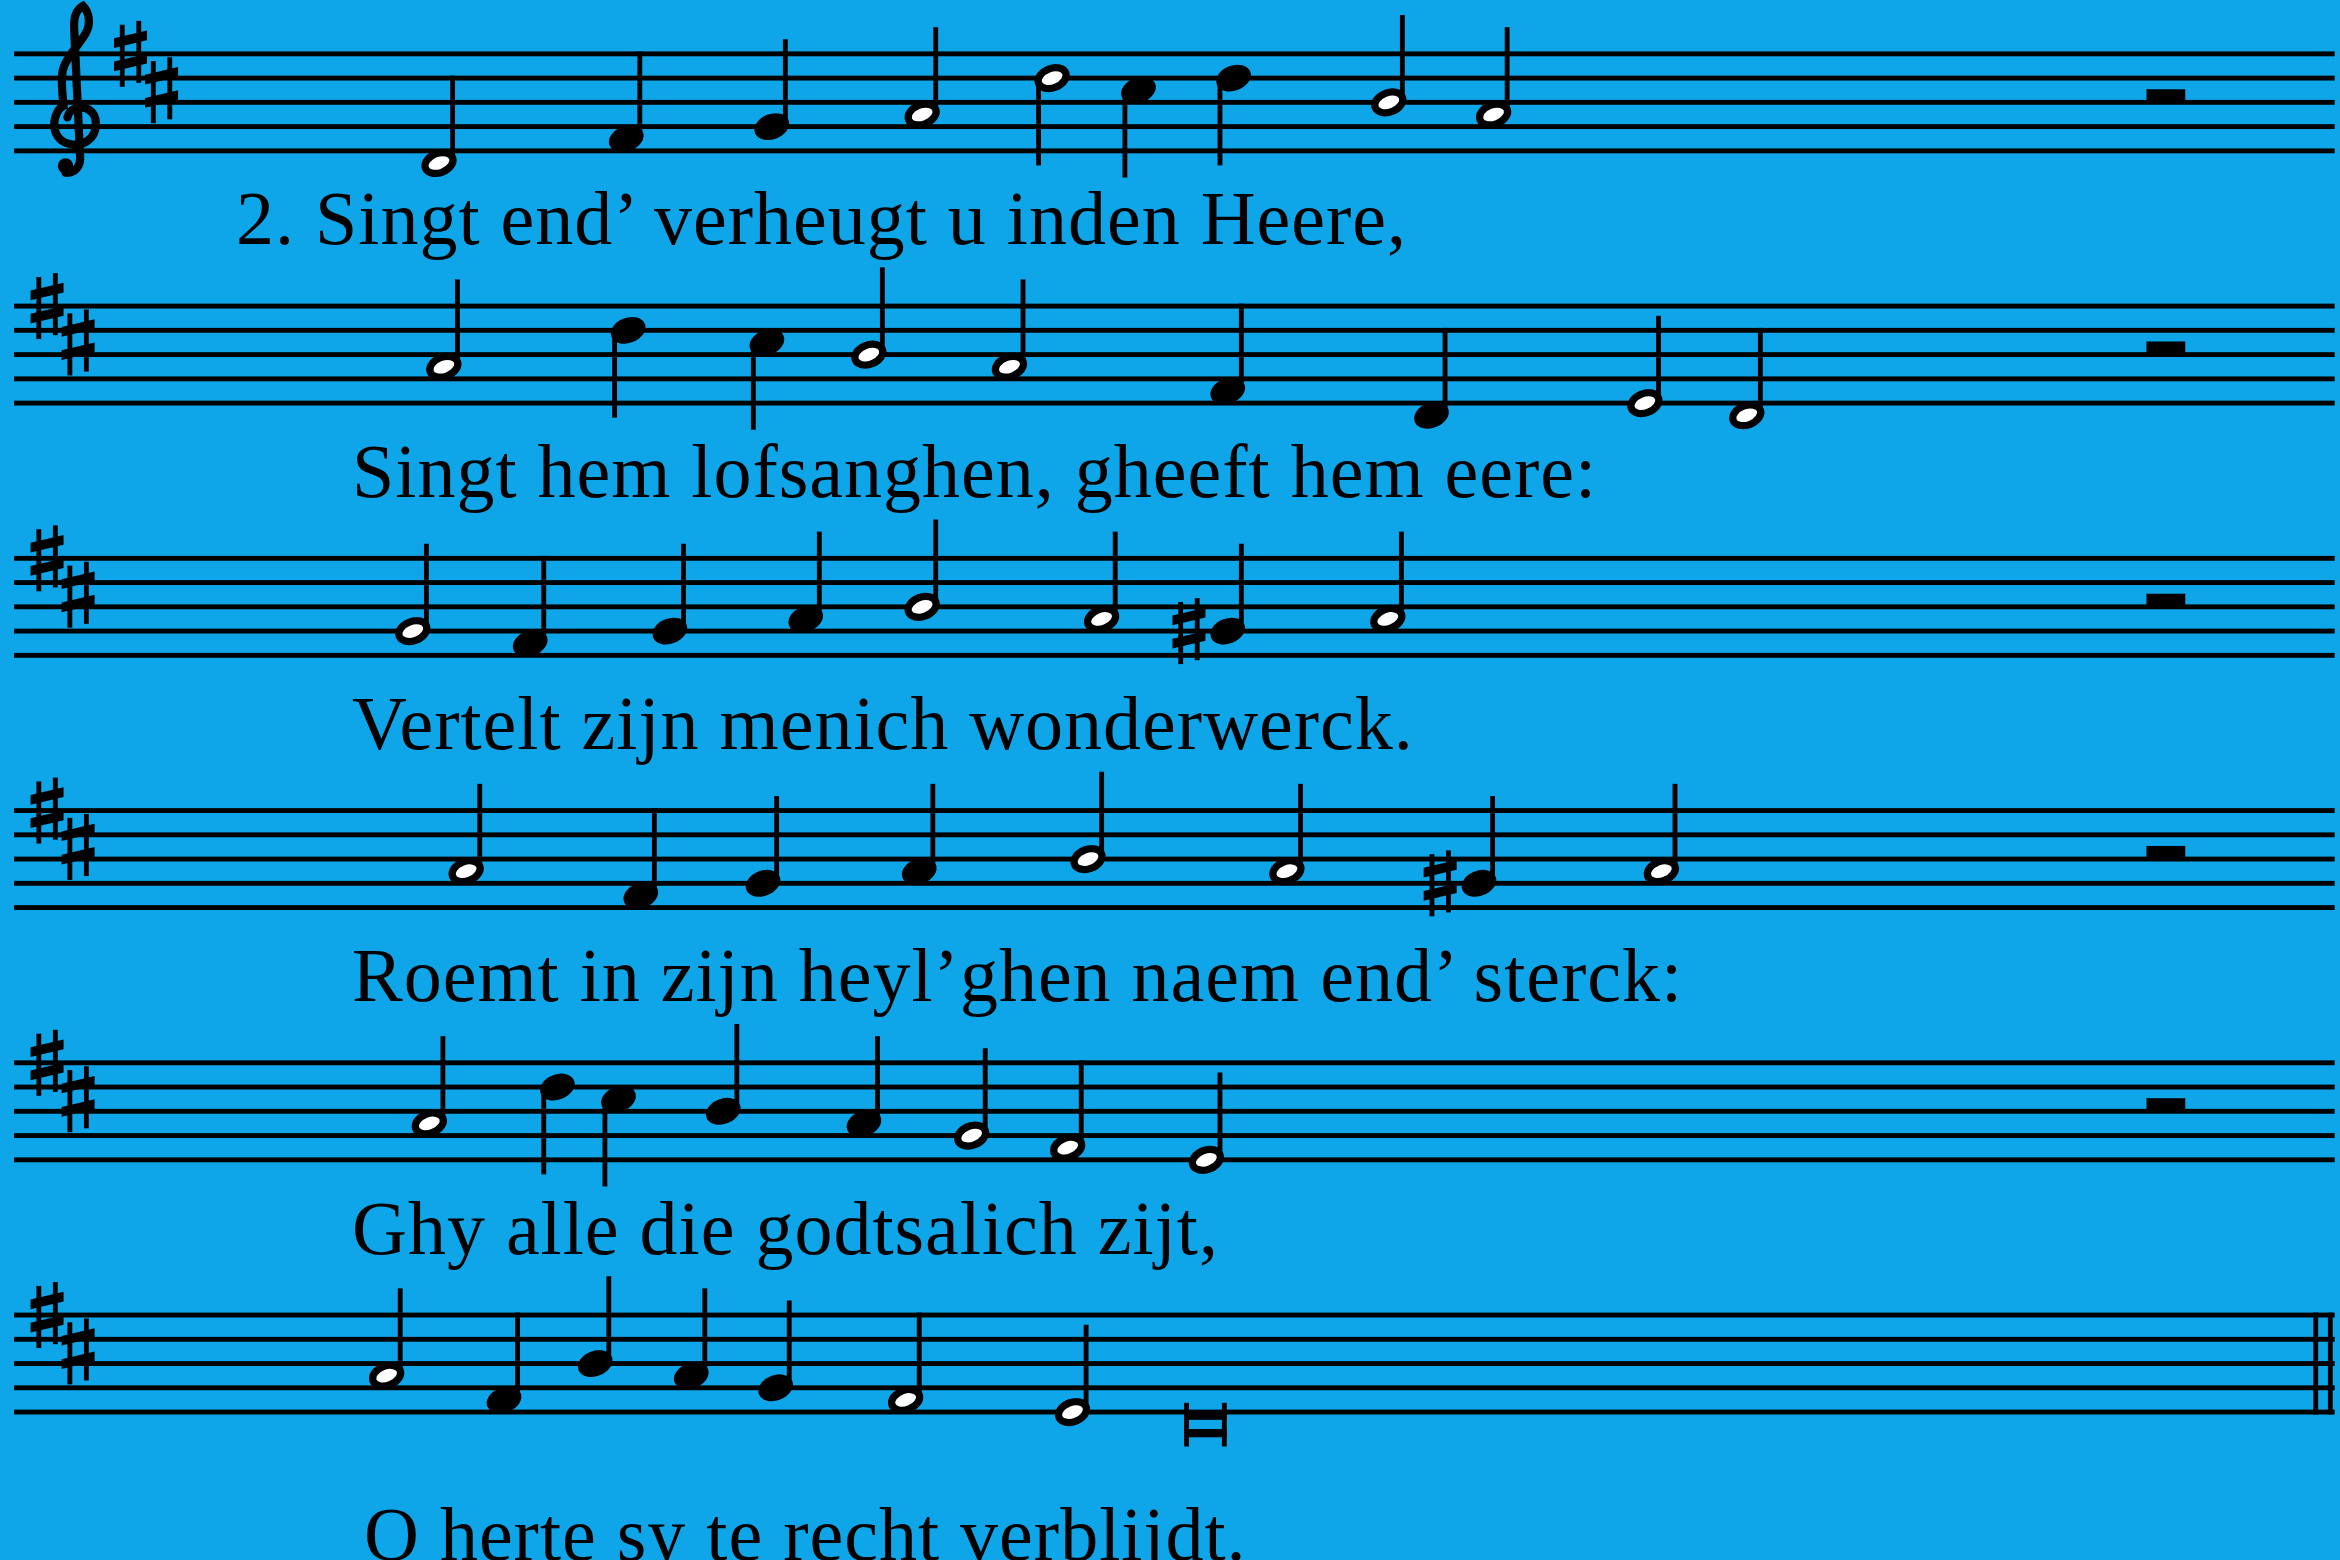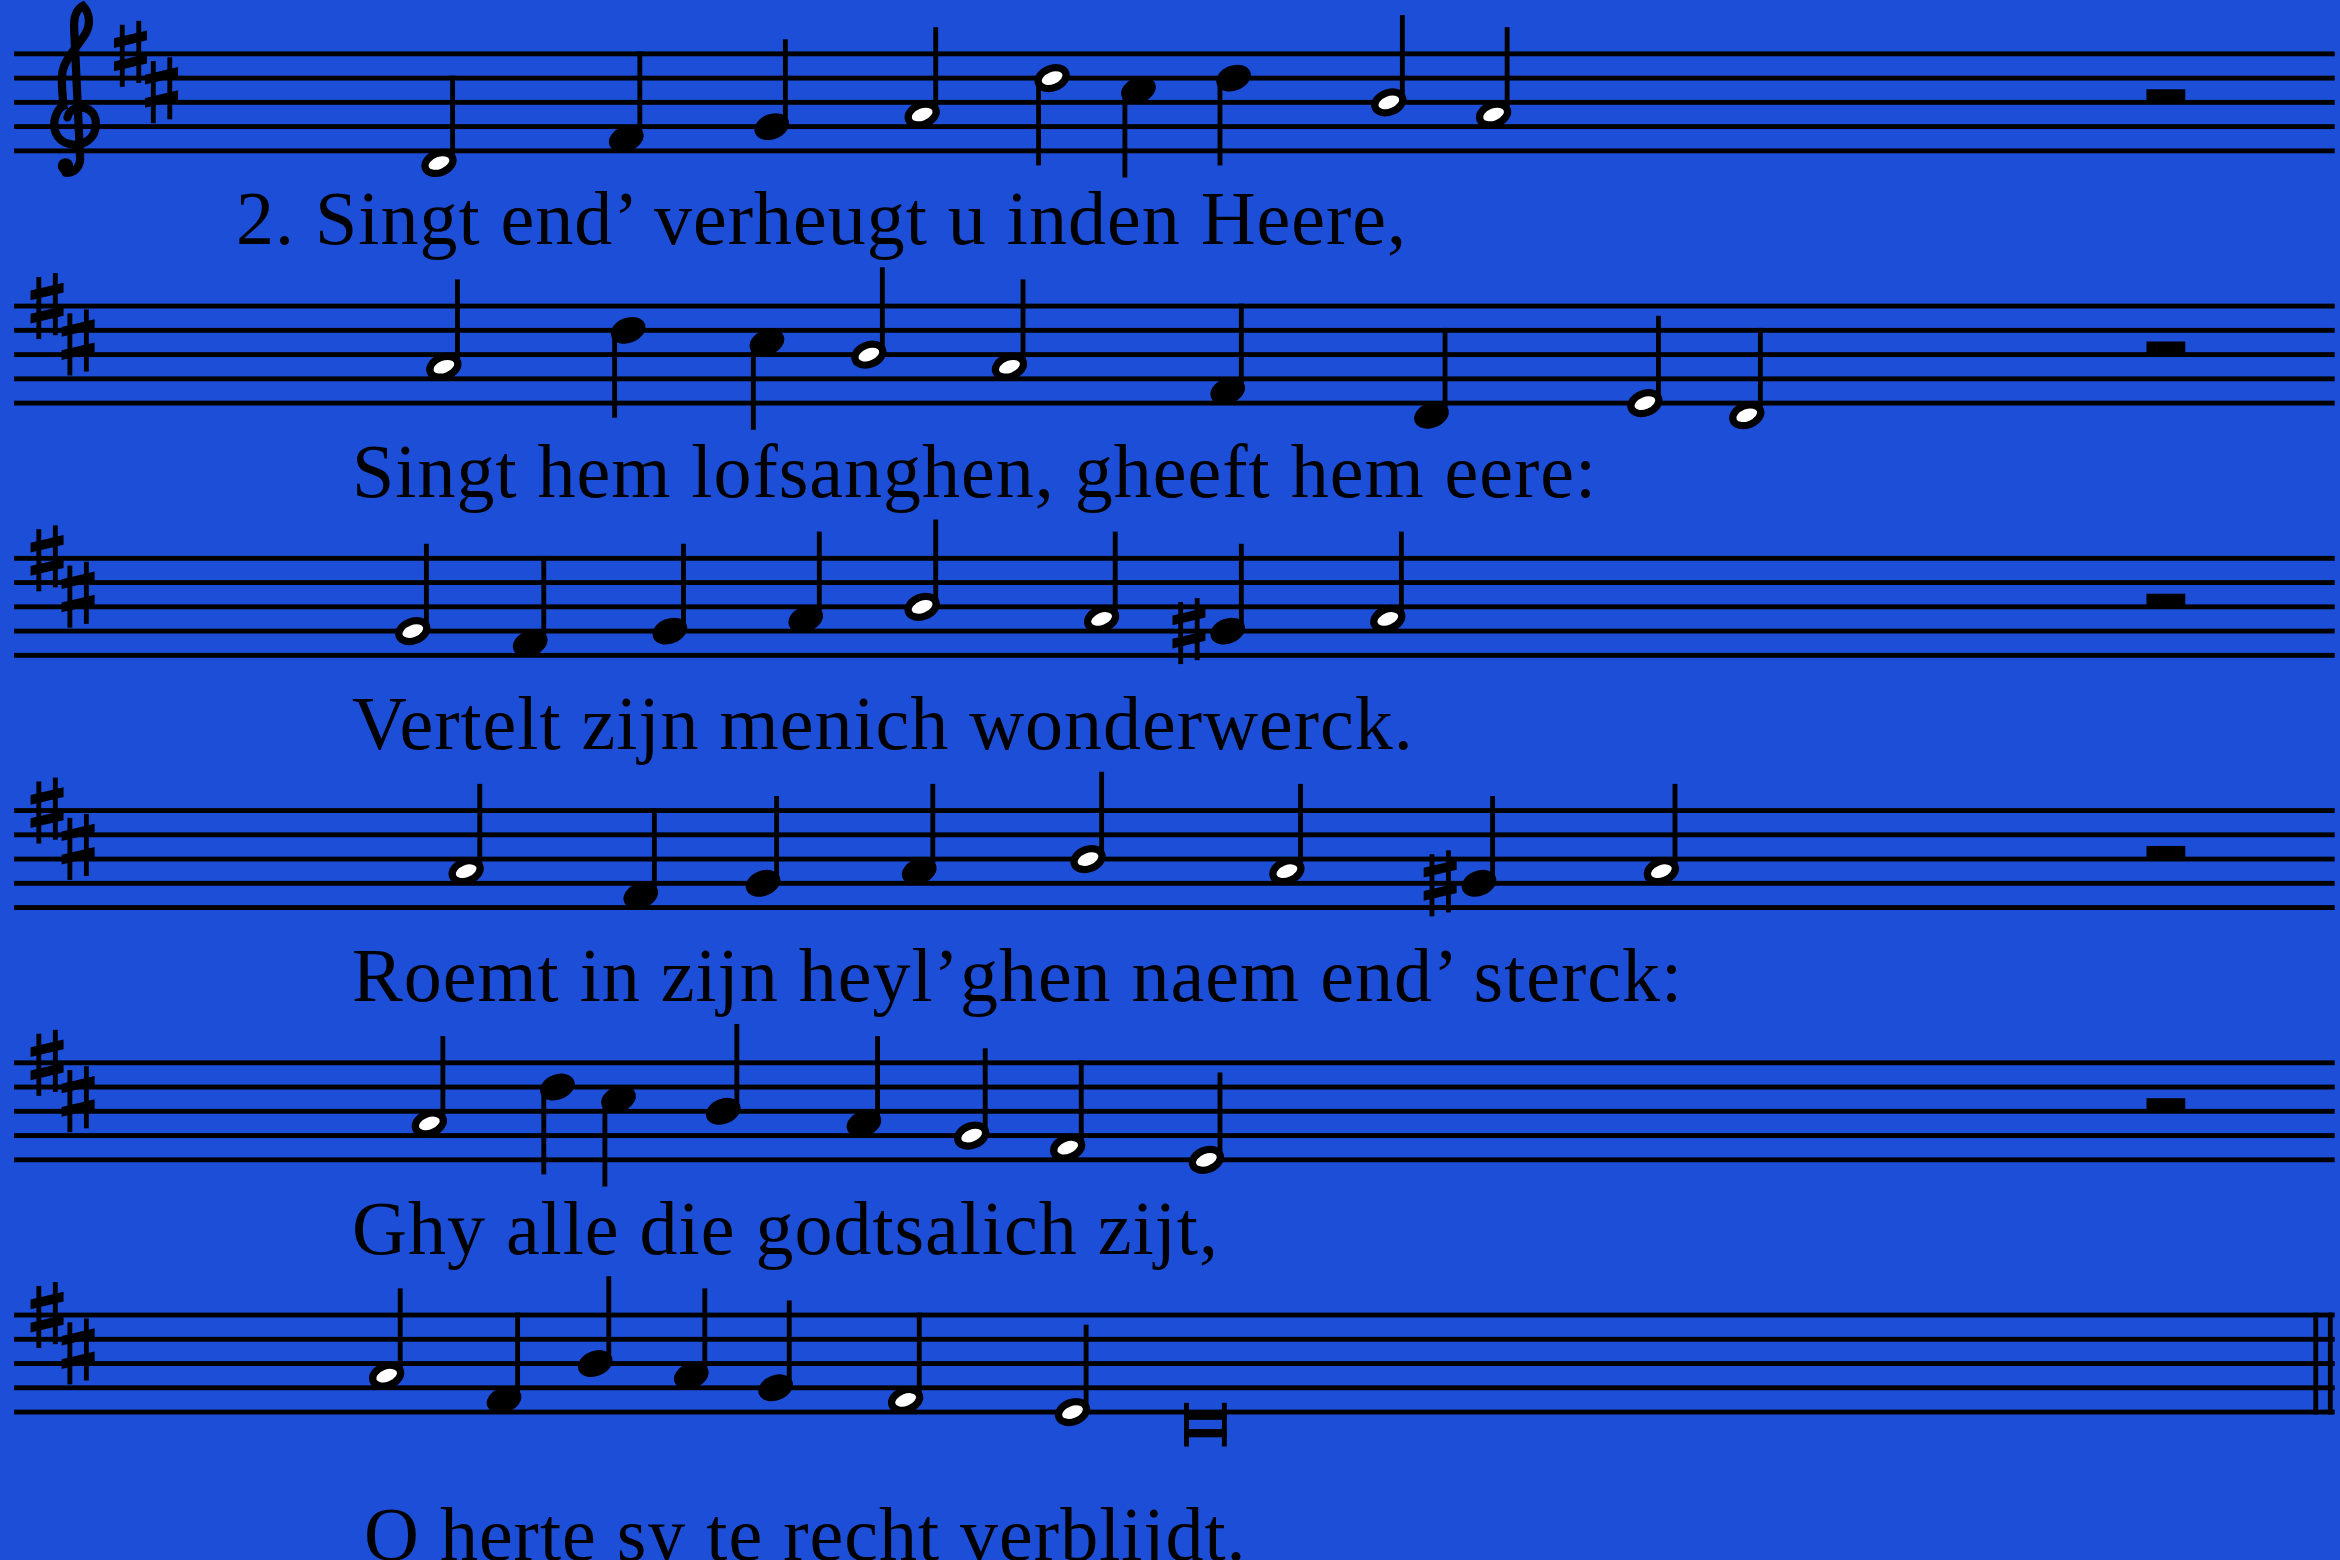--- a/index.html
+++ b/index.html
@@ -1,16 +1,16 @@
 <!DOCTYPE html>
 <html><head>
 <meta charset="utf-8">
 <style>
   html,body{margin:0;padding:0;background:#888;}
-  .page{position:relative;width:2341px;height:1560px;background:#1d4ed8;overflow:hidden;}
+  .page{position:relative;width:2341px;height:1560px;background:#0ea5e9;overflow:hidden;}
   svg{position:absolute;left:0;top:0;}
   .lyric{
     position:absolute;
     font-family:"Liberation Serif","DejaVu Serif",serif;
     font-size:76px;
     line-height:1.0;
     color:#000;
     white-space:nowrap;
     letter-spacing:1px;
   }

